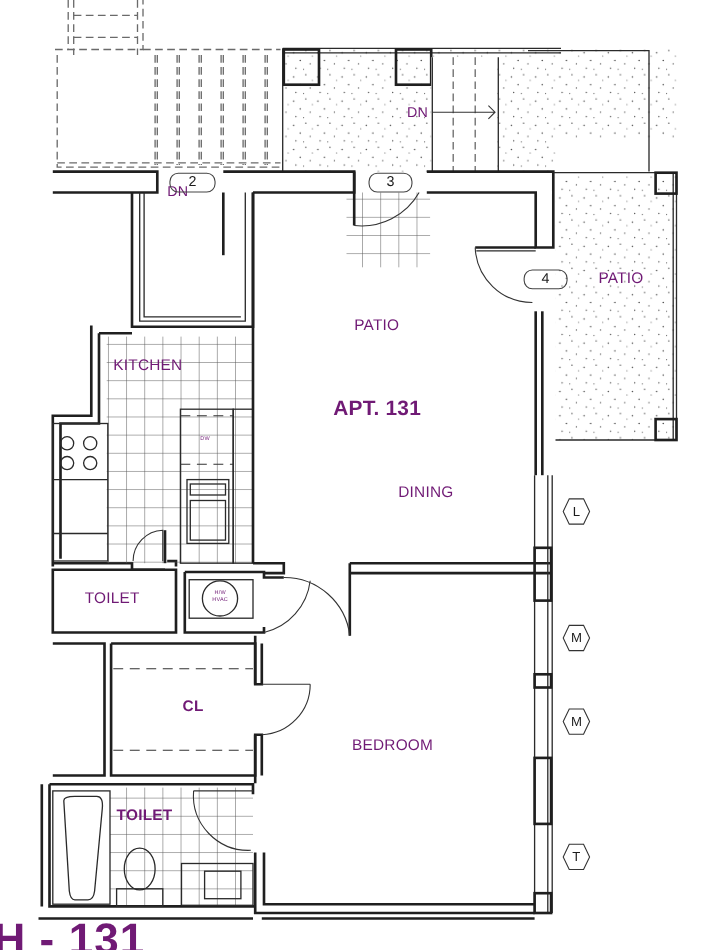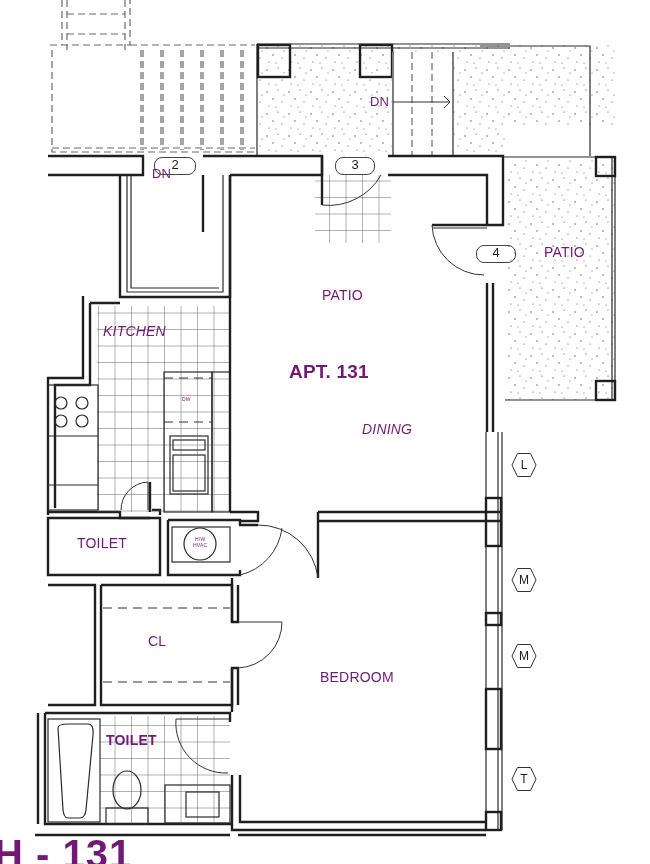--- a/index.html
+++ b/index.html
@@ -6,21 +6,21 @@
   body { width: 650px; height: 864px; overflow: hidden; position: relative; font-family: "Liberation Sans", sans-serif; }
   #plan { position: absolute; left: 0; top: 0; width: 650px; height: 864px; }
   .wall { fill: none; stroke: #1f1f1f; stroke-width: 2.4; }
   .wall-thin { fill: none; stroke: #2a2a2a; stroke-width: 1.2; }
   .dash { fill: none; stroke: #6a6a6a; stroke-width: 1.2; stroke-dasharray: 7 4; }
   .dash-dark { fill: none; stroke: #333; stroke-width: 1; stroke-dasharray: 9 6; }
   .grid { fill: none; stroke: #555; stroke-width: 0.9; }
   .door { fill: none; stroke: #333; stroke-width: 1; }
   .label { position: absolute; color: #701a75; font-size: 14px; white-space: nowrap; letter-spacing: 0.2px; }
   .label.small { font-size: 5px; }
-  .label.title { font-size: 19px; font-weight: bold; }
+  .label.title { font-size: 19px; font-weight: bold; margin-left: 14px; }
   .label.sheet { font-size: 40px; font-weight: bold; letter-spacing: 1px; }
   .tag { position: absolute; font-size: 13px; color: #1c1c1c; text-align: center; }
   .hex-tag { position: absolute; width: 26px; height: 26px; font-size: 12px; text-align: center; line-height: 26px; color: #1c1c1c; }
 </style>
 </head>
 <body>
 
 <svg id="plan" viewBox="0 0 650 864" xmlns="http://www.w3.org/2000/svg">
   <defs>
     <pattern id="stipple" width="22" height="22" patternUnits="userSpaceOnUse">
@@ -158,24 +158,24 @@
     <path class="door" d="M176 719 H230 M176 719 A50 50 0 0 0 228 773"></path>
     <path class="wall" d="M232 775 V830 H486 M240 775 V822 H486"></path>
     <path class="wall" d="M35 835 H230 M238 835 H486"></path>
   </g>
 </svg>
 
 <div class="label title" style="left:289px; top:361px;">APT. 131</div>
 <div class="label sheet" style="left:-6px; top:832px;">H - 131</div>
 
 <div class="label" style="left:322px; top:287px;">PATIO</div>
-<div class="label" style="left:362px; top:421px;font-style:italic;">DINING</div>
-<div class="label" style="left:103px; top:323px;font-style:italic;">KITCHEN</div>
+<div class="label" style="left:362px; top:439px;">DINING</div>
+<div class="label" style="left:103px; top:323px;">KITCHEN</div>
 <div class="label" style="left:77px; top:535px;">TOILET</div>
-<div class="label" style="left:148px; top:633px;">CL</div>
+<div class="label" style="left:166px; top:633px;font-weight:bold;">CL</div>
 <div class="label" style="left:320px; top:669px;">BEDROOM</div>
 <div class="label" style="left:106px; top:732px;font-weight:bold;">TOILET</div>
 <div class="label" style="left:531px; top:244px;margin-left:13px;">PATIO</div>
 
 <div class="label small" style="left:182px; top:396px;">DW</div>
 <div class="label small" style="left:195px; top:536px;">H/W</div>
 <div class="label small" style="left:193px; top:542px;">HVAC</div>
 
 <div class="label" style="left:152px; top:166px; font-size:13px;">DN</div>
 <div class="label" style="left:370px; top:94px; font-size:13px;">DN</div>

